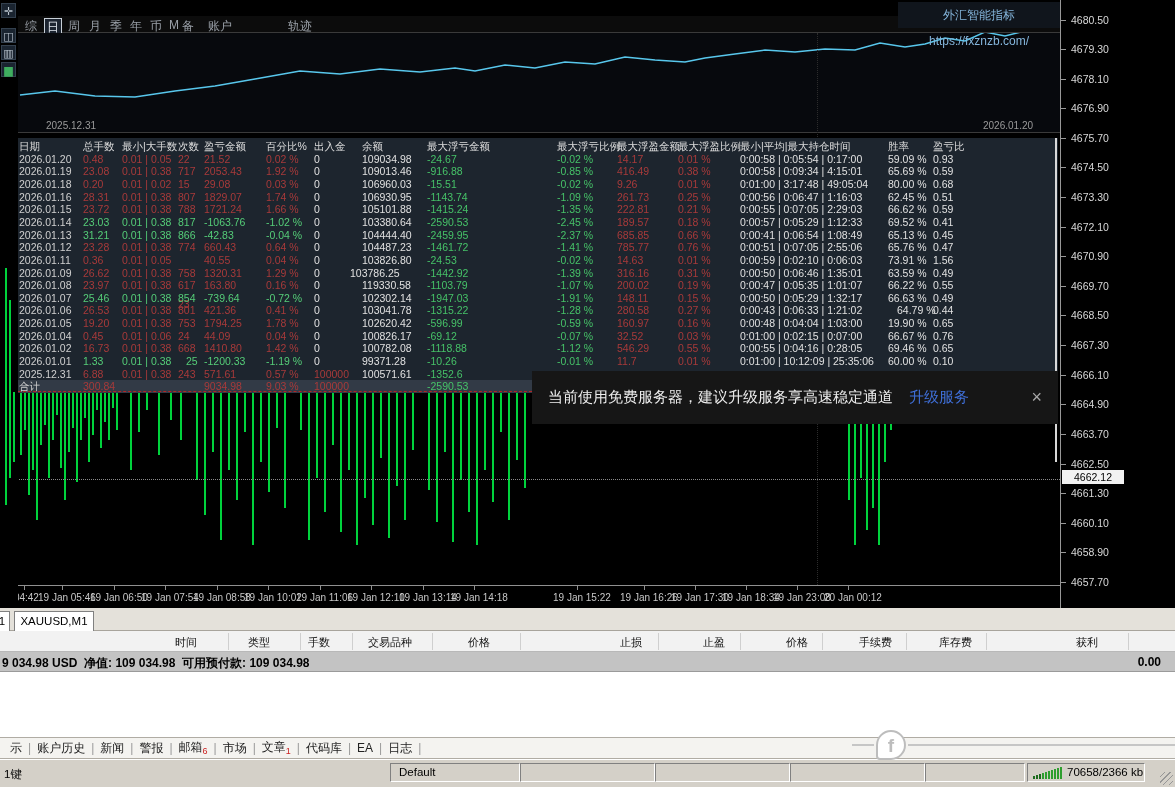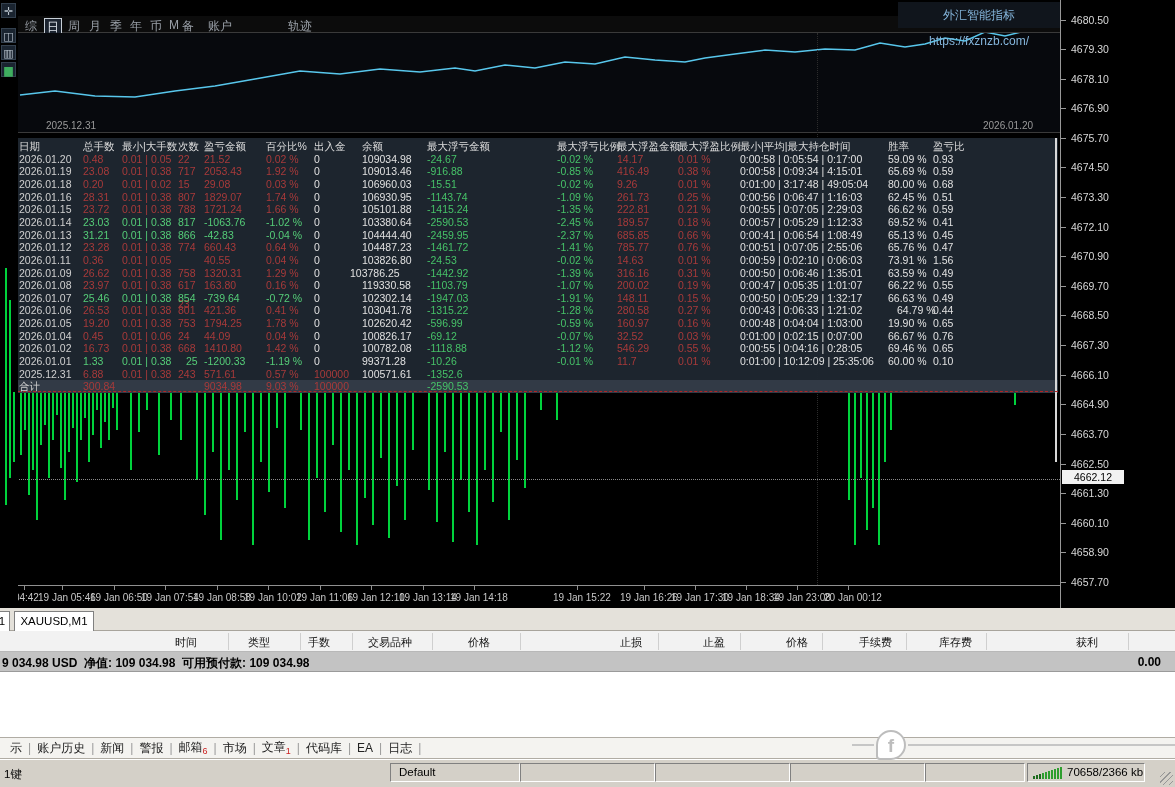--- a/index.html
+++ b/index.html
@@ -537,20 +537,25 @@
         <div class="hbar" style="left: 890px; top: 392px; height: 38px;"></div>
         <div class="hbar" style="left: 1014px; top: 392px; height: 13px;"></div>
         <div class="hbar" style="left: 5px; top: 268px; height: 237px; z-index: 15;"></div>
         <div class="hbar" style="left: 9px; top: 300px; height: 178px; z-index: 15;"></div>
         <div class="hbar" style="left: 13px; top: 392px; height: 70px; z-index: 15;"></div>
       </div>
     <div id="red-baseline"></div>
     <div id="price-line"></div>
     <div id="period-sep"></div>
 
+    <div id="notification">
+      <span class="msg">当前使用免费服务器，建议升级服务享高速稳定通道</span>
+      <span class="link">升级服务</span>
+      <span class="close">×</span>
+    </div>
 
     <div id="time-axis">
         <span class="tlabel" style="left: 0px;">an 04:42<i></i></span>
         <span class="tlabel" style="left: 38px;">19 Jan 05:46<i></i></span>
         <span class="tlabel" style="left: 90px;">19 Jan 06:50<i></i></span>
         <span class="tlabel" style="left: 141px;">19 Jan 07:54<i></i></span>
         <span class="tlabel" style="left: 193px;">19 Jan 08:58<i></i></span>
         <span class="tlabel" style="left: 244px;">19 Jan 10:02<i></i></span>
         <span class="tlabel" style="left: 296px;">19 Jan 11:06<i></i></span>
         <span class="tlabel" style="left: 347px;">19 Jan 12:10<i></i></span>

